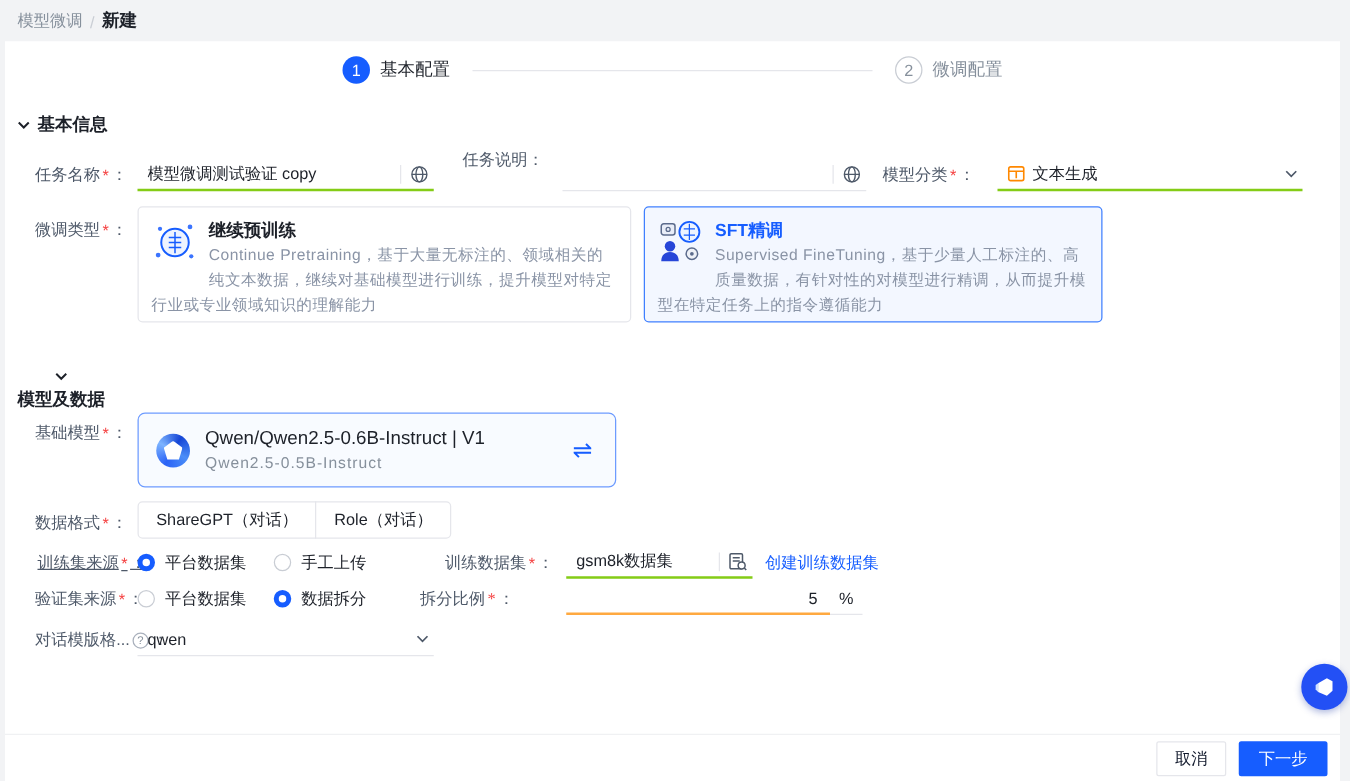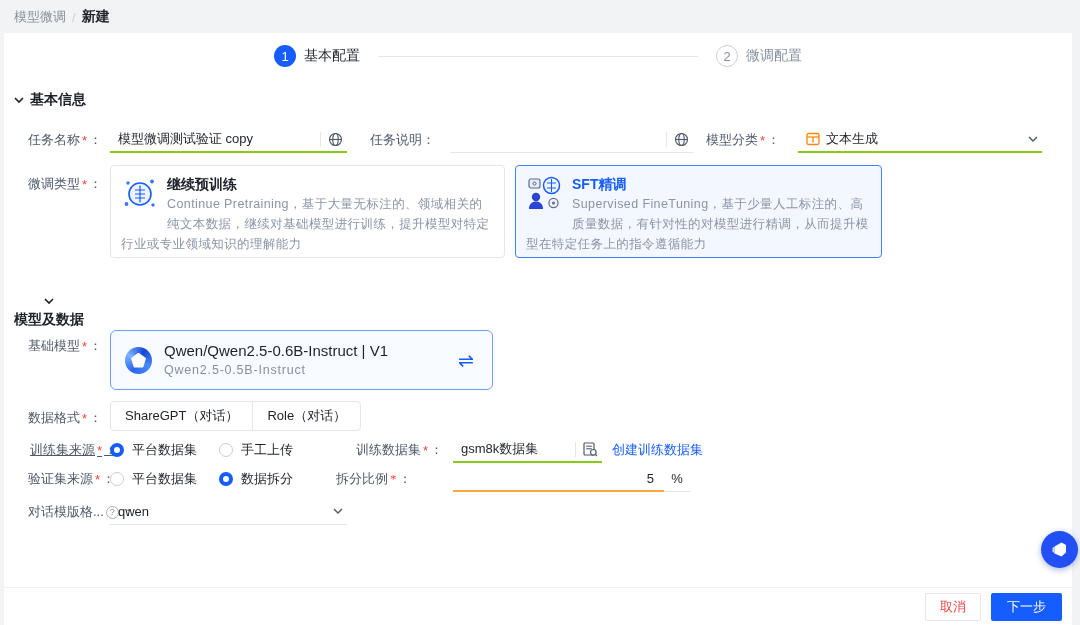--- a/index.html
+++ b/index.html
@@ -68,21 +68,21 @@
   
   .link { position:absolute; height:26px; display:flex; align-items:center; color:#165dff; cursor:pointer; white-space:nowrap; }
   .help-circ { width:13px; height:13px; border-radius:50%; border:1px solid #a9b0bc; color:#86909c; font-size:9px; display:inline-flex; align-items:center; justify-content:center; margin:0 3px 0 2px; cursor:pointer; }
   .suffix { width:26px; height:26px; display:flex; align-items:center; justify-content:center; border-bottom:1px solid #e5e6eb; color:#1d2129; }
   .split-wrap { position:absolute; left:449px; top:433px; width:237px; display:flex; }
   .split-val { width:211px; height:26px; border-bottom:2px solid #ffa940; display:flex; align-items:center; justify-content:flex-end; padding-right:10px; font-weight:500; }
   
   .footer-divider { position:absolute; left:0; right:0; top:554px; height:1px; background:#f0f1f3; }
   .footer { position:absolute; right:10px; top:560px; display:flex; gap:10px; }
   .btn { height:28px; display:flex; align-items:center; justify-content:center; font-size:13px; border-radius:2px; cursor:pointer; padding:0 14px; }
-  .btn.ghost { background:#fff; border:1px solid #e5e6eb; color:#ef4444; }
+  .btn.ghost { background:#fff; border:1px solid #e5e6eb; color:#0f172a; }
   .btn.primary { background:#165dff; border:none; color:#fff; padding:0 16px; }
   
   .assistant { position:absolute; left:1041px; top:531px; width:37px; height:37px; border-radius:50%; background:#2350f5; display:flex; align-items:center; justify-content:center; cursor:pointer; box-shadow:0 2px 6px rgba(20,50,160,.35); }
   svg { display:block; }
 </style>
 </head>
 <body>
 
 <div class="breadcrumb">
   <span class="bc-parent">模型微调</span>
@@ -123,21 +123,21 @@
     <span class="vdiv"></span>
     <span class="icon-btn">
       <svg width="15" height="15" viewBox="0 0 16 16">
           <circle cx="8" cy="8" r="6.4" fill="none" stroke="#4e5969" stroke-width="1.2"></circle>
           <ellipse cx="8" cy="8" rx="2.9" ry="6.4" fill="none" stroke="#4e5969" stroke-width="1.2"></ellipse>
           <line x1="1.6" y1="8" x2="14.4" y2="8" stroke="#4e5969" stroke-width="1.2"></line>
         </svg>
     </span>
   </div>
 
-  <div class="flabel" style="left:366px; top:94px;">
+  <div class="flabel" style="left:366px; top:82px;">
     <span>任务说明</span>
       <span>：</span>
   </div>
   <div class="ufield gray" style="left:446px; top:94px; width:243px;">
     <span class="fval plain"></span>
     <span class="vdiv"></span>
     <span class="icon-btn">
       <svg width="15" height="15" viewBox="0 0 16 16">
           <circle cx="8" cy="8" r="6.4" fill="none" stroke="#4e5969" stroke-width="1.2"></circle>
           <ellipse cx="8" cy="8" rx="2.9" ry="6.4" fill="none" stroke="#4e5969" stroke-width="1.2"></ellipse>

